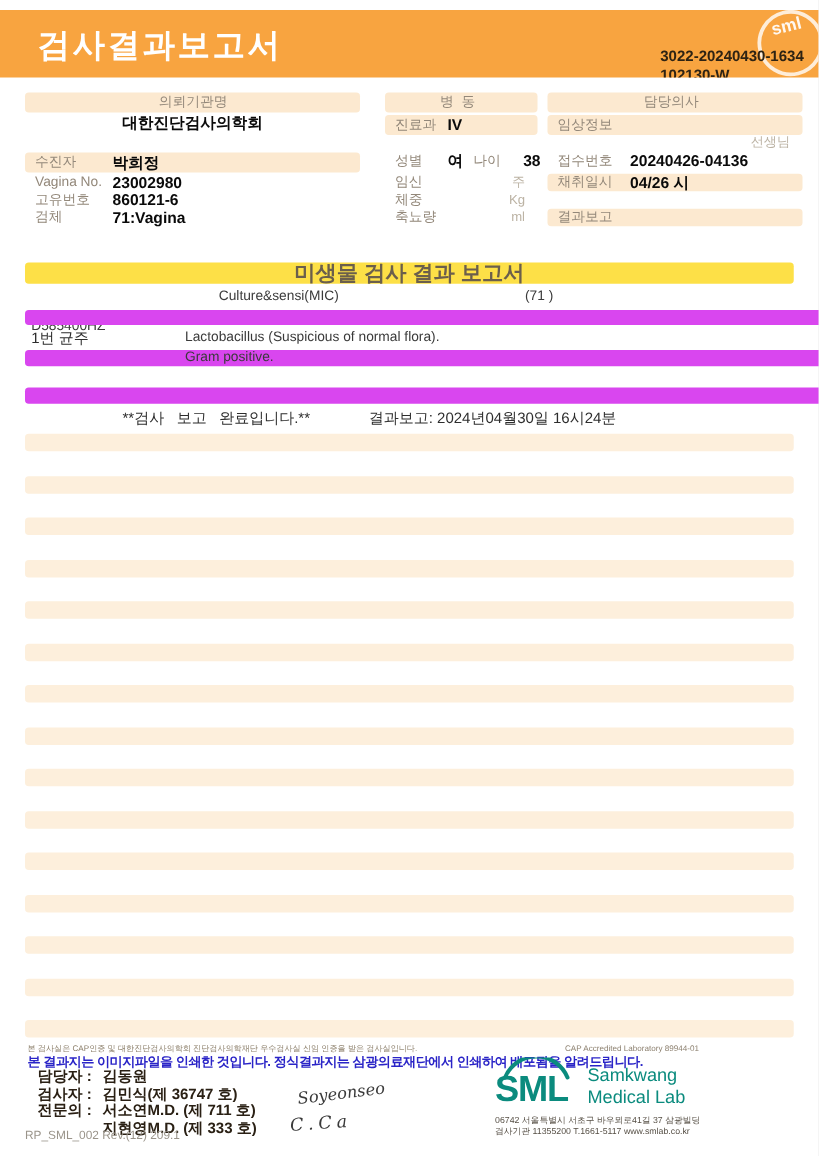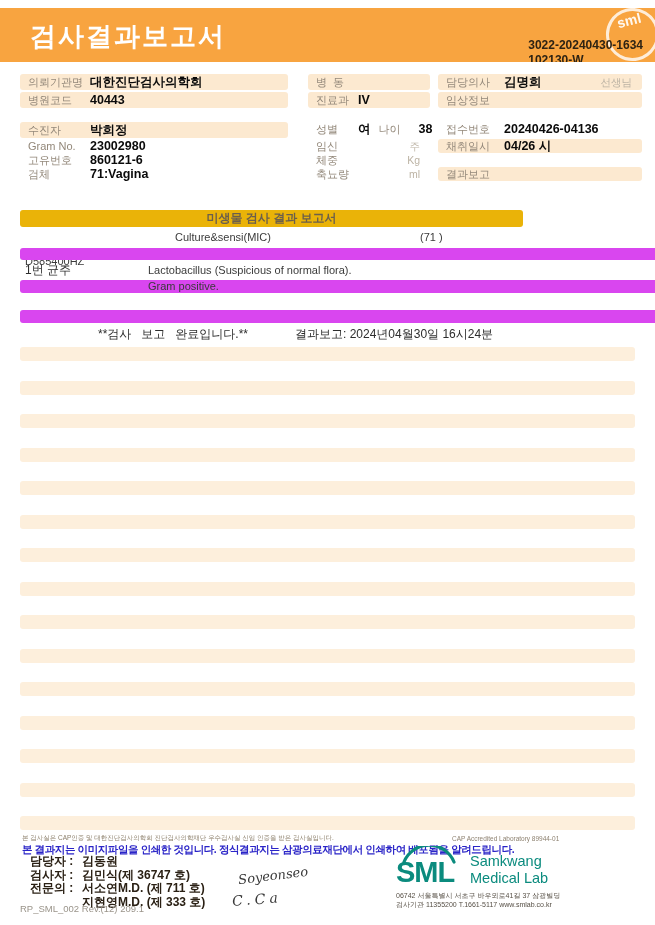--- a/index.html
+++ b/index.html
@@ -22,27 +22,27 @@
   .irow{position:absolute;height:14px;line-height:14px;font-size:11px;color:#93887a;
         display:flex;align-items:center;white-space:pre;}
   .irow.tall{height:16px;line-height:16px;}
   .band{background:#FCE9D0;border-radius:3px;}
   .irow .lbl{padding-left:8px;flex:none;}
   .irow .val{font-weight:bold;color:#0a0a0a;font-size:12.5px;}
   .irow .unit{margin-left:auto;padding-right:10px;color:#bcb3a4;font-size:10.5px;}
   .c1{left:20px;width:268px;}  .c1 .lbl{width:62px;}
   .c2{left:308px;width:122px;} .c2 .lbl{width:42px;}
   .c3{left:438px;width:204px;} .c3 .lbl{width:58px;}
-  .r1{top:74px;} .r2{top:92px;} .r3{top:122px;} .r4{top:139px;} .r5{top:153px;} .r6{top:167px;}
+  .r1{top:74px;flex-direction:column;} .r2{top:92px;} .r3{top:122px;} .r4{top:139px;} .r5{top:153px;} .r6{top:167px;}
   .mid2{margin-left:8px;margin-right:18px;}
 
   
-  .micro-title{position:absolute;left:20px;top:210px;width:503px;height:17px;line-height:17px;
-        background:#eab308;border-radius:3px;text-align:center;
-        font-size:12px;font-weight:bold;color:#6b5f4c;}
+  .micro-title{position:absolute;left:20px;top:210px;width:615px;height:17px;line-height:17px;
+        background:#fde047;border-radius:3px;text-align:center;
+        font-size:17px;font-weight:bold;color:#6b5f4c;}
   .mrow{position:absolute;left:20px;width:615px;height:14px;line-height:14px;
         font-size:11px;color:#3a3a3a;}
   .mrow.peach{background:#d946ef;border-radius:3px;padding-left:44px;}
   .mrow .cell{position:absolute;top:0;white-space:pre;}
   .kr{font-size:12px;color:#2d2d2d;}
   .stripes{position:absolute;left:20px;top:347px;width:615px;}
   .stripe{height:14px;margin-bottom:19.5px;background:#FDEFDC;border-radius:3px;}
 
   
   .notice-tiny{position:absolute;left:22px;top:834px;font-size:9px;color:#8a7d68;
@@ -82,30 +82,26 @@
     <div class="report-no">
       <div>3022-20240430-1634</div>
       <div>102130-W</div>
     </div>
   </header>
 
   <div class="irow tall band c1 r1">
     <span class="lbl">의뢰기관명</span>
     <span class="val">대한진단검사의학회</span>
   </div>
-  <div class="irow tall band c1 r2">
-    <span class="lbl">병원코드</span>
-    <span class="val">40443</span>
-  </div>
   <div class="irow tall band c1 r3">
     <span class="lbl">수진자</span>
     <span class="val">박희정</span>
   </div>
   <div class="irow c1 r4">
-    <span class="lbl">Gram No.</span>
+    <span class="lbl">Vagina No.</span>
     <span class="val">23002980</span>
   </div>
   <div class="irow c1 r5">
     <span class="lbl">고유번호</span>
     <span class="val">860121-6</span>
   </div>
   <div class="irow c1 r6">
     <span class="lbl">검체</span>
     <span class="val">71:Vagina</span>
   </div>

